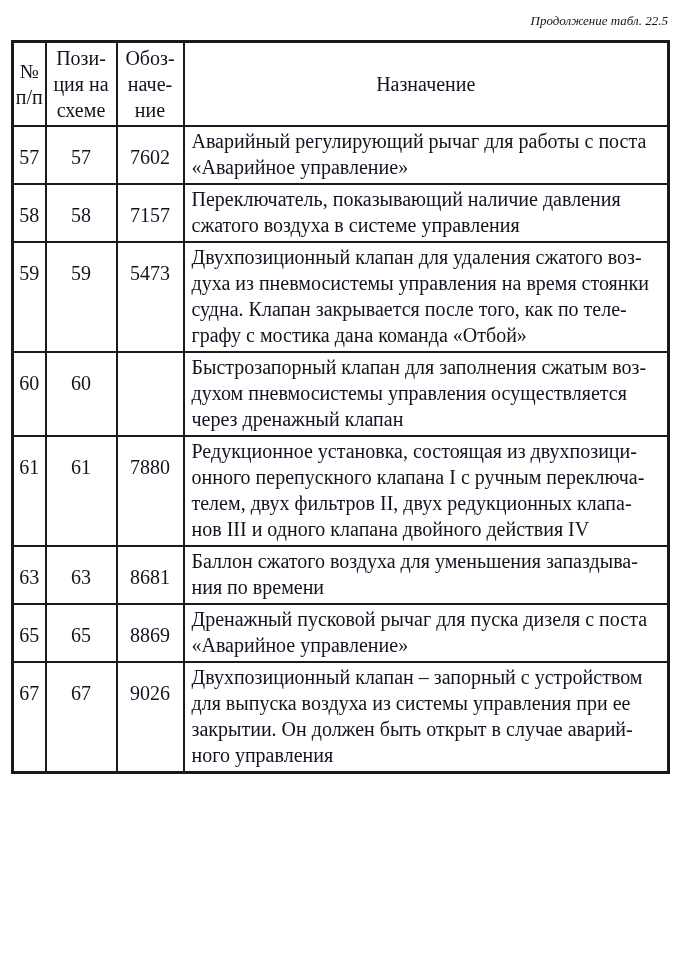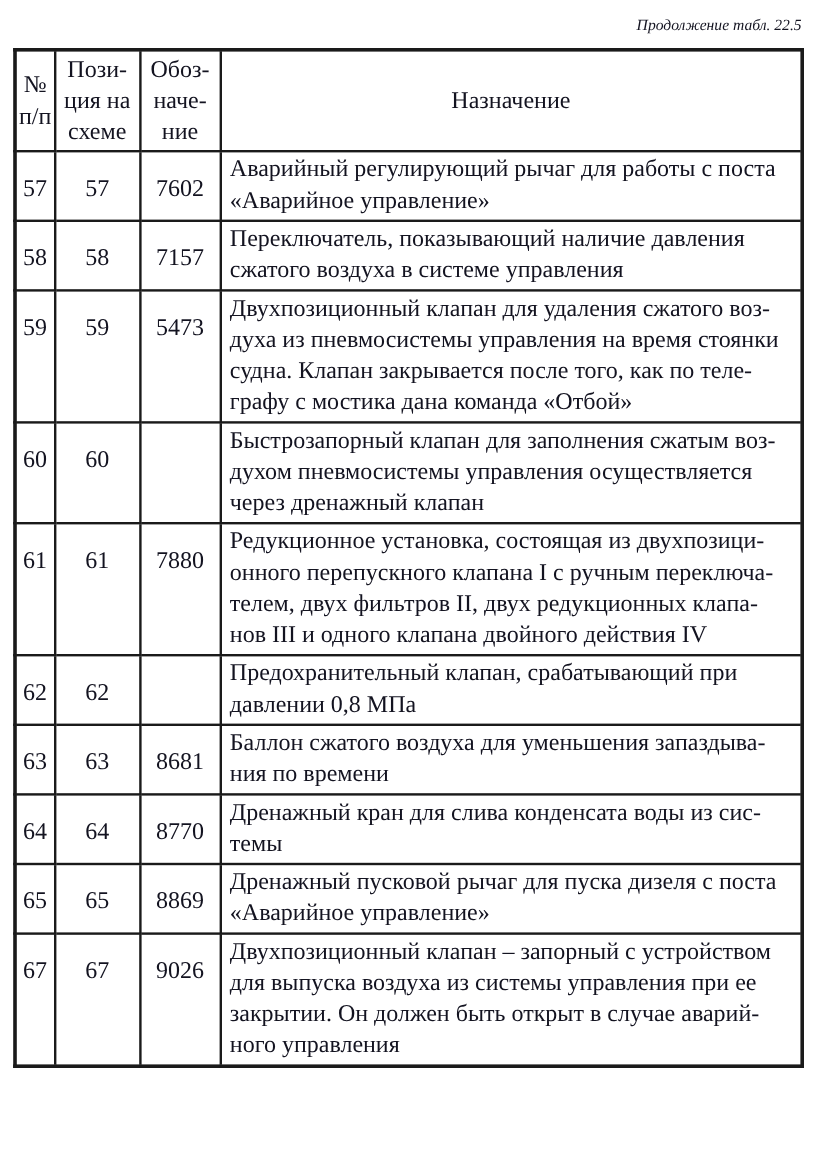--- a/index.html
+++ b/index.html
@@ -113,43 +113,29 @@
   <tr>
     <td class="c-num">61</td>
     <td class="c-num">61</td>
     <td class="c-num">7880</td>
     <td class="c-desc">Редукционное установка, состоящая из двухпозици-
 онного перепускного клапана I с ручным переключа-
 телем, двух фильтров II, двух редукционных клапа-
 нов III и одного клапана двойного действия IV</td>
   </tr>
 
-  <tr>
-    <td class="c-num">62</td>
-    <td class="c-num">62</td>
-    <td class="c-num"></td>
-    <td class="c-desc">Предохранительный клапан, срабатывающий при
-давлении 0,8 МПа</td>
-  </tr>
 
   <tr>
     <td class="c-num">63</td>
     <td class="c-num">63</td>
     <td class="c-num">8681</td>
     <td class="c-desc">Баллон сжатого воздуха для уменьшения запаздыва-
 ния по времени</td>
   </tr>
 
-  <tr>
-    <td class="c-num">64</td>
-    <td class="c-num">64</td>
-    <td class="c-num">8770</td>
-    <td class="c-desc">Дренажный кран для слива конденсата воды из сис-
-темы</td>
-  </tr>
 
   <tr>
     <td class="c-num">65</td>
     <td class="c-num">65</td>
     <td class="c-num">8869</td>
     <td class="c-desc">Дренажный пусковой рычаг для пуска дизеля с поста
 «Аварийное управление»</td>
   </tr>
 
 

